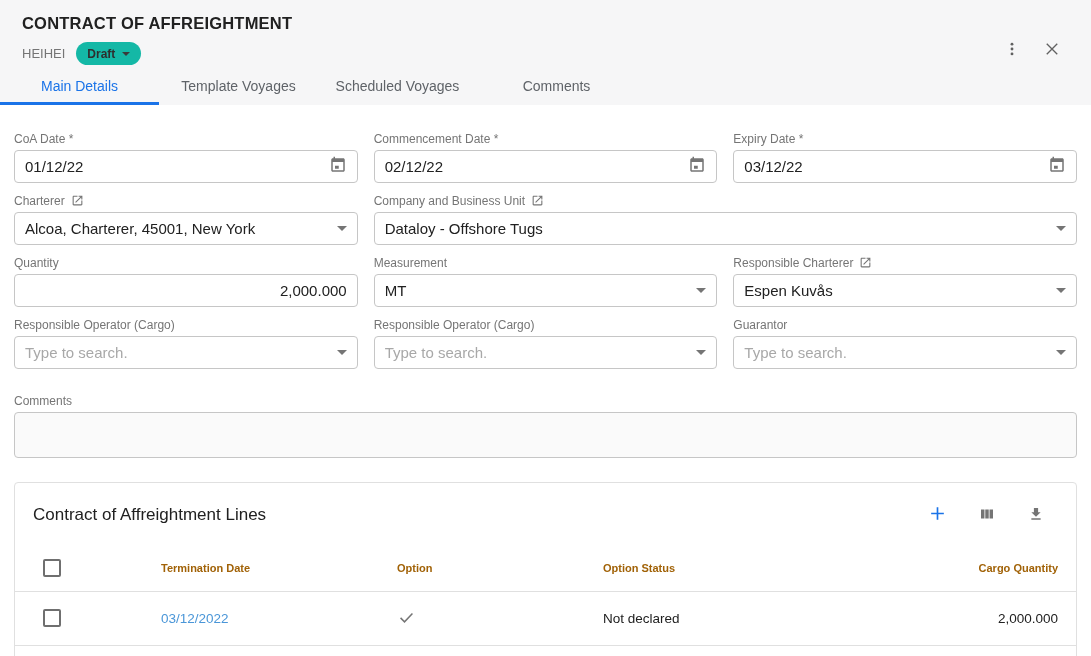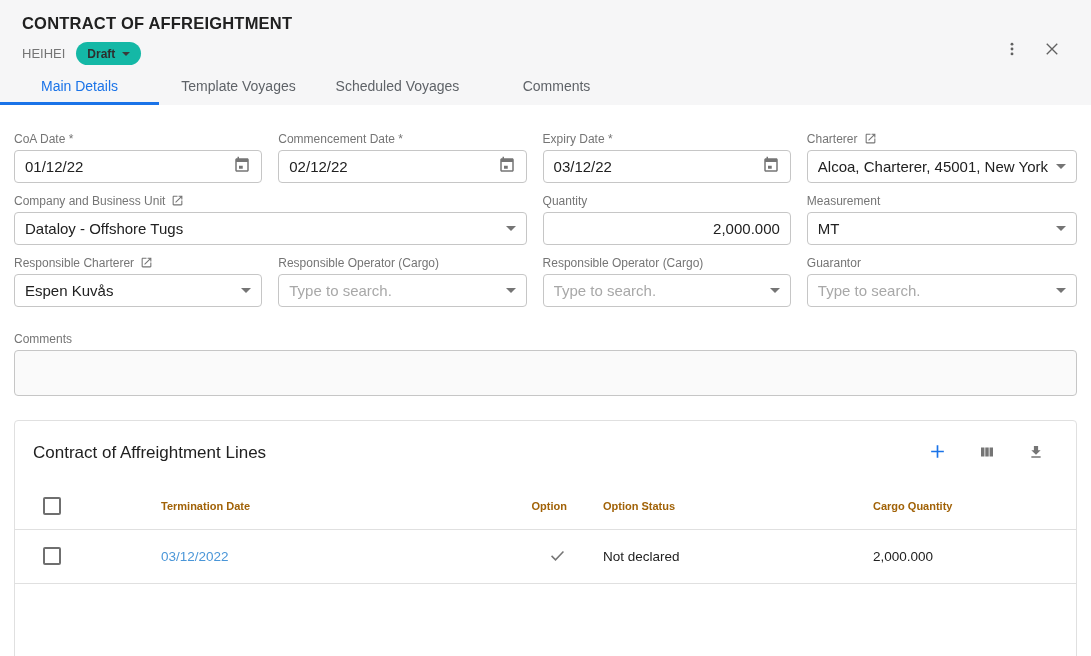--- a/index.html
+++ b/index.html
@@ -22,21 +22,21 @@
   .hdr-actions { display:flex; gap:14px; padding-top:8px; }
   .icon-btn { background:none; border:none; padding:4px; cursor:pointer; display:flex; align-items:center; }
 
   .tabs { display:flex; margin-top:4px; }
   .tab { width:159px; text-align:center; font-size:14px; color:#5f6368; padding:9px 0 8px;
          border-bottom:3px solid transparent; cursor:pointer; }
   .tab.active { color:#1a73e8; border-bottom-color:#1a73e8; }
 
   
   .form { padding:26px 14px 0; background:#fff; }
-  .grid { display:grid; grid-template-columns:repeat(4,1fr); column-gap:16px; row-gap:10px; }
+  .grid { display:grid; grid-template-columns:repeat(3,1fr); column-gap:16px; row-gap:10px; }
   .span2 { grid-column:span 2; }
   .span4 { grid-column:1 / -1; }
   .lbl { font-size:12px; color:#757575; display:flex; align-items:center; gap:6px; margin-bottom:4px; height:15px; }
   .open-link { display:inline-flex; cursor:pointer; }
   .box { height:33px; border:1px solid #c6c6c6; border-radius:4px; background:#fff;
          display:flex; align-items:center; padding:0 10px; font-size:15px; }
   .box input { border:none; outline:none; flex:1; min-width:0; font:inherit; color:#212121; background:transparent; padding:0; }
   .box input.right { text-align:right; }
   .select { cursor:pointer; }
   .select .val { flex:1; white-space:nowrap; overflow:hidden; color:#212121; }
@@ -49,22 +49,22 @@
   
   .card { margin:20px 14px 0; border:1px solid #e0e0e0; border-radius:4px; height:248px; background:#fff; }
   .card-header { display:flex; align-items:center; justify-content:space-between; padding:17px 27px 14px 18px;text-align:right; }
   .card-title { font-size:17px; color:#212121; }
   .card-icons { display:flex; align-items:center; gap:23px; }
 
   .trow { display:grid; grid-template-columns:118px 236px 170px 306px 1fr; align-items:center;
           padding:0 18px 0 28px; }
   .thead { height:48px; border-bottom:1px solid #e0e0e0; font-size:11px; font-weight:bold; color:#a16207; }
   .tdata { height:54px; border-bottom:1px solid #e0e0e0; font-size:13.5px; color:#212121; }
-  .cell-center { text-align:right; }
-  .cell-right { }
+  .cell-center { text-align:left; }
+  .cell-right { text-align:right; }
   .cell-status { padding-left:36px; }
   .link { color:#4a96d8; cursor:pointer; }
   .checkbox { width:18px; height:18px; border:2px solid #6f6f6f; border-radius:2px; background:#fff; cursor:pointer; padding:0; }
 </style>
 </head>
 <body>
 
 <div class="hdr">
   <div class="hdr-top">
     <div>

